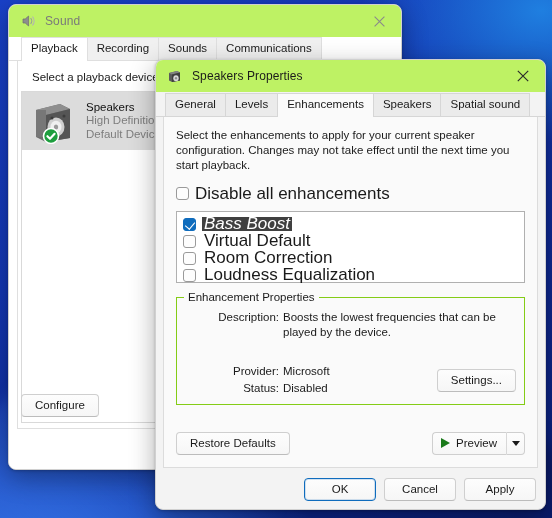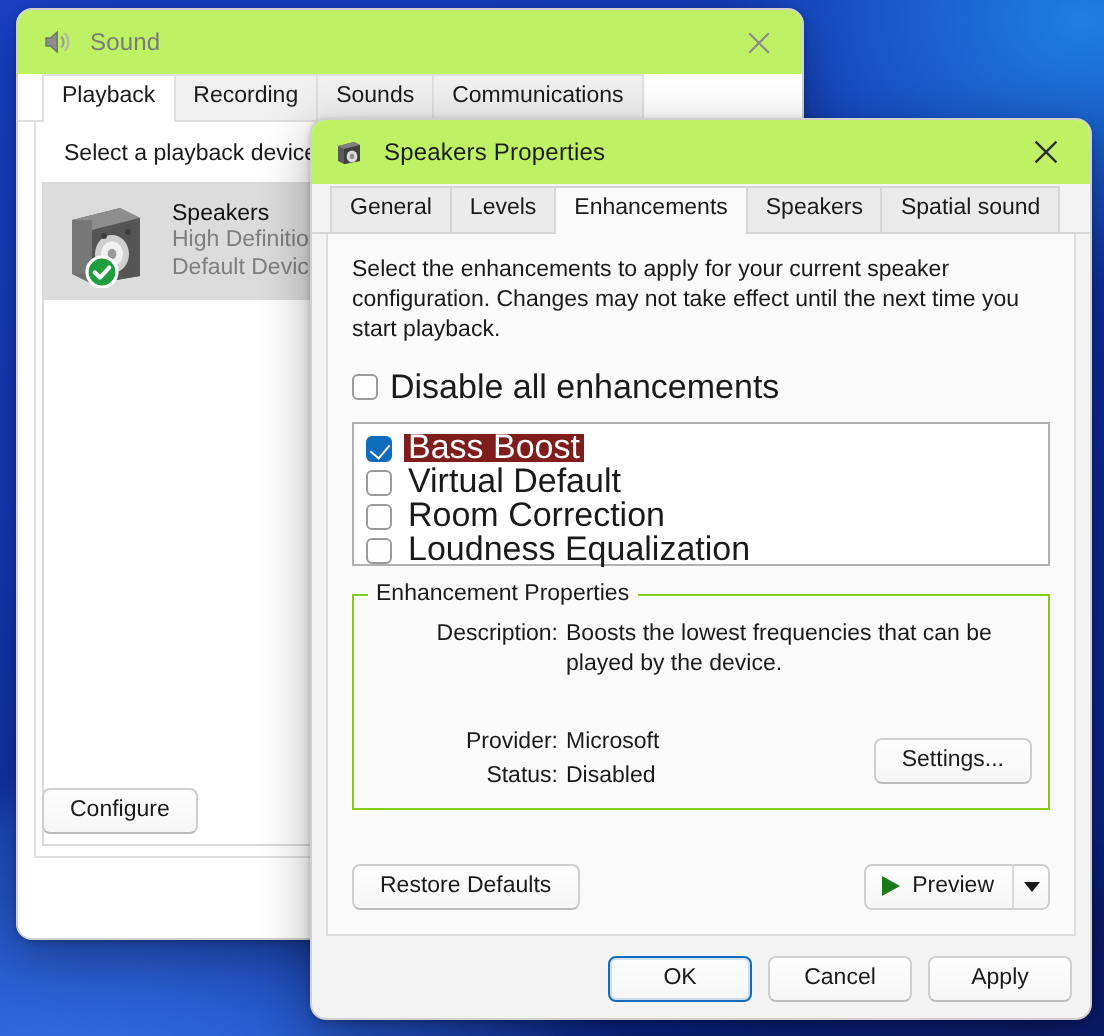--- a/index.html
+++ b/index.html
@@ -216,22 +216,23 @@
     height: 72px;
     padding: 4px 4px 0 6px;
   }
   .enh-row {
     display: flex; align-items: center; gap: 6px;
     height: 16px; margin-bottom: 1px;
     cursor: default;
   }
   .enh-row .cblabel { padding: 0 2px; line-height: 14px; }
   .enh-row.selected .cblabel {
-    background: #7f1d1d;
+    background: #404040;
     color: #ffffff;
+    font-style: italic;
   }
 
   
   .groupbox {
     position: relative;
     margin-top: 14px;
     border: 1px solid #84cc16;
     height: 108px;
     padding: 12px 10px 0 10px;
   }

